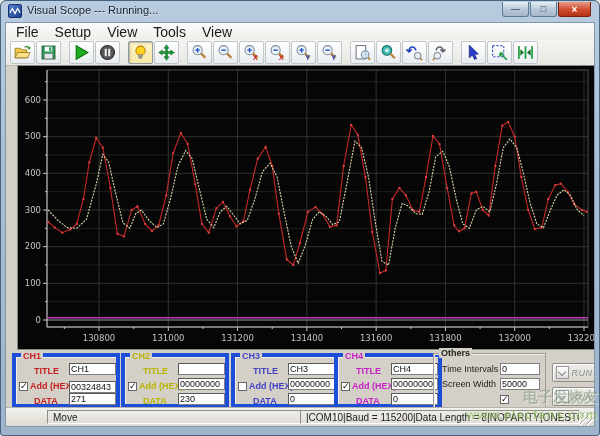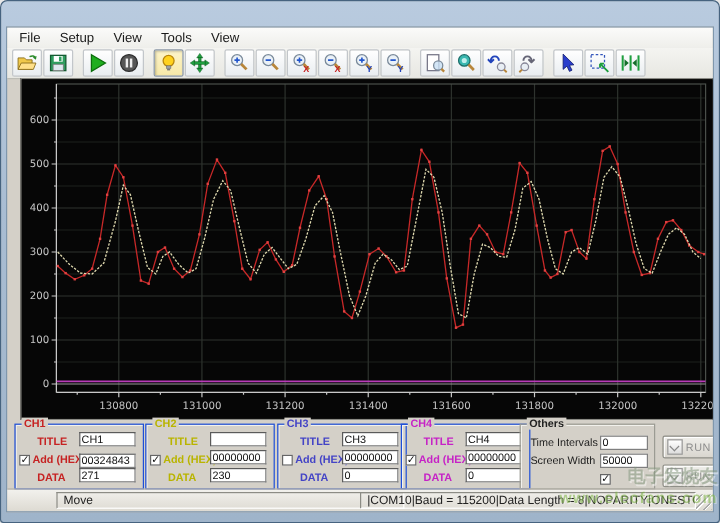--- a/index.html
+++ b/index.html
@@ -18,52 +18,52 @@
         background:linear-gradient(180deg,#e6eef6,#b9c9d8 50%,#a5b8ca);display:flex;align-items:center;justify-content:center;
         border-radius:0 0 3px 3px;margin-left:1px;cursor:default;}
   .wbtn.close{width:33px;background:linear-gradient(180deg,#e89a84,#cf4b30 55%,#b33318);border-color:#7e1d0d;}
   .wglyph{font-size:9px;line-height:9px;color:#243546;}
   .wbtn.close .wglyph{color:#fff;font-weight:bold;font-size:10px;}
   
   #client{position:absolute;left:4px;right:4px;top:21px;bottom:8px;background:#d4d0c8;
           border:1px solid #7f97ad;box-sizing:border-box;overflow:hidden;}
   #menubar{position:absolute;left:0;right:0;top:0;height:17px;background:linear-gradient(#fbfbfa,#eeeeea);
            border-bottom:1px solid #d0cec8;display:flex;align-items:center;padding-left:2px;}
-  .mitem{font-size:11px;color:#1a1a1a;padding:1px 8px;}
+  .mitem{font-size:14px;color:#1a1a1a;padding:1px 8px;}
   #toolbar{position:absolute;left:0;right:0;top:17px;height:25px;background:linear-gradient(#f4f4f1,#e7e7e2);
            border-bottom:1px solid #bdbdb6;display:flex;align-items:center;padding-left:4px;}
   .tbtn{width:25px;height:23px;display:flex;align-items:center;justify-content:center;margin-right:1px;
         border:1px solid #c2c6ca;border-radius:2px;background:linear-gradient(#ffffff,#e9edf0);box-sizing:border-box;}
   .tbtn svg{width:17px;height:17px;display:block;}
   .tbtn.active{background:linear-gradient(#fdf4c9,#f7e9a8);border:1px solid #8a97a5;box-shadow:inset 1px 1px 2px rgba(0,0,0,.25);}
   .tgap{width:7px;}
   
   #plotpanel{position:absolute;left:11px;top:42px;width:578px;height:285px;background:#060606;
              border:1px solid #8a8a84;box-sizing:border-box;}
   #plot{display:block;}
   
-  .chbox{position:absolute;top:330px;width:108px;height:55px;border:1px solid #1d4ed8;
+  .chbox{position:absolute;top:330px;width:108px;height:55px;border:4px solid #1d4ed8;
          box-shadow:inset 1px 1px 0 #f2f1ec;box-sizing:border-box;}
   .legend{position:absolute;left:5px;top:-6px;font-size:9px;font-weight:bold;background:#d4d0c8;padding:0 2px;line-height:10px;}
   .chrow{position:absolute;left:0;height:13px;display:flex;align-items:flex-end;}
   .chlbl{font-size:9px;font-weight:bold;white-space:nowrap;}
   .chinput{position:absolute;left:53px;width:47px;height:12px;border:1px solid #7f7f7f;border-top-color:#5a5a5a;border-left-color:#5a5a5a;
            background:#fff;font-size:9px;font-family:"Liberation Sans",sans-serif;padding:0 1px;box-sizing:border-box;color:#111;}
   .cbox{width:9px;height:9px;background:#fff;border:1px solid #666;box-sizing:border-box;font-size:9px;line-height:7px;
         text-align:center;color:#111;margin-right:2px;flex:0 0 auto;}
   #othersbox{position:absolute;left:427px;top:330px;width:113px;height:55px;border:1px solid #9b9b93;
              box-shadow:inset 1px 1px 0 #f2f1ec;box-sizing:border-box;}
   #othersbox .legend{color:#222;}
   .olbl{position:absolute;font-size:9px;color:#222;white-space:nowrap;}
   .oinput{position:absolute;left:66px;width:40px;height:12px;border:1px solid #7f7f7f;background:#fff;font-size:9px;
           font-family:"Liberation Sans",sans-serif;padding:0 1px;box-sizing:border-box;color:#111;}
   .runbtn{position:absolute;left:546px;width:44px;height:19px;background:linear-gradient(#efeeea,#d9d6cf);
           border:1px solid #8f8f88;border-radius:2px;display:flex;align-items:center;justify-content:center;
           box-sizing:border-box;box-shadow:1px 1px 0 #fff inset;}
-  .runbtn span.rlabel{font-size:9px;color:#8d8d8d;margin-left:3px;letter-spacing:.5px;}
+  .runbtn span.rlabel{font-size:9px;color:#8d8d8d;margin-left:3px;letter-spacing:.5px;font-style:italic;}
   .runicon{width:11px;height:11px;border:1px solid #9a9a9a;background:linear-gradient(#fff,#ddd);position:relative;}
   .runicon:before{content:"";position:absolute;left:2px;top:2px;width:5px;height:5px;border-left:1px solid #888;border-bottom:1px solid #888;transform:rotate(-45deg);}
   
   #statusbar{position:absolute;left:0;right:0;bottom:0;height:18px;background:linear-gradient(#f2f1ed,#dddad2);
              border-top:1px solid #b5b2aa;}
   .seg{position:absolute;top:2px;bottom:2px;border:1px solid;border-color:#8c8c85 #ffffff #ffffff #8c8c85;
        font-size:10px;color:#222;display:flex;align-items:center;padding:0 5px;box-sizing:border-box;overflow:hidden;white-space:nowrap;}
   #seg-left{left:2px;width:290px;margin-left:39px;}
   #seg-right{left:294px;right:14px;}
   #grip{position:absolute;right:1px;bottom:1px;width:13px;height:13px;
@@ -72,20 +72,39 @@
   #watermark{position:absolute;right:2px;bottom:2px;width:185px;height:46px;pointer-events:none;z-index:50;opacity:.62;
              text-align:right;}
   #wm1{font-size:15px;font-weight:bold;color:rgba(130,150,125,.85);text-shadow:1px 1px 0 rgba(255,255,255,.7);}
   #wm2{font-size:13px;font-weight:bold;color:rgba(125,180,70,.9);letter-spacing:1px;text-shadow:1px 1px 0 rgba(255,255,255,.6);}
 </style>
 </head>
 <body>
 
 <div id="stage">
   <div id="frame">
+    <div id="titlebar">
+      <div id="app-icon">
+        <svg viewBox="0 0 14 14" width="12" height="12">
+            <polyline points="1,9 4,4 7,10 10,4 13,9" fill="none" stroke="#fff" stroke-width="1.4"></polyline>
+          </svg>
+      </div>
+      <span id="win-title">Visual Scope  ---  Running...</span>
+      <div id="wincontrols">
+        <div class="wbtn">
+            <span class="wglyph">—</span>
+          </div>
+        <div class="wbtn">
+            <span class="wglyph">□</span>
+          </div>
+        <div class="wbtn close">
+            <span class="wglyph">×</span>
+          </div>
+      </div>
+    </div>
 
     <div id="client">
       <div id="menubar">
           <div class="mitem">File</div>
           <div class="mitem">Setup</div>
           <div class="mitem">View</div>
           <div class="mitem">Tools</div>
           <div class="mitem">View</div>
         </div>
       <div id="toolbar">

